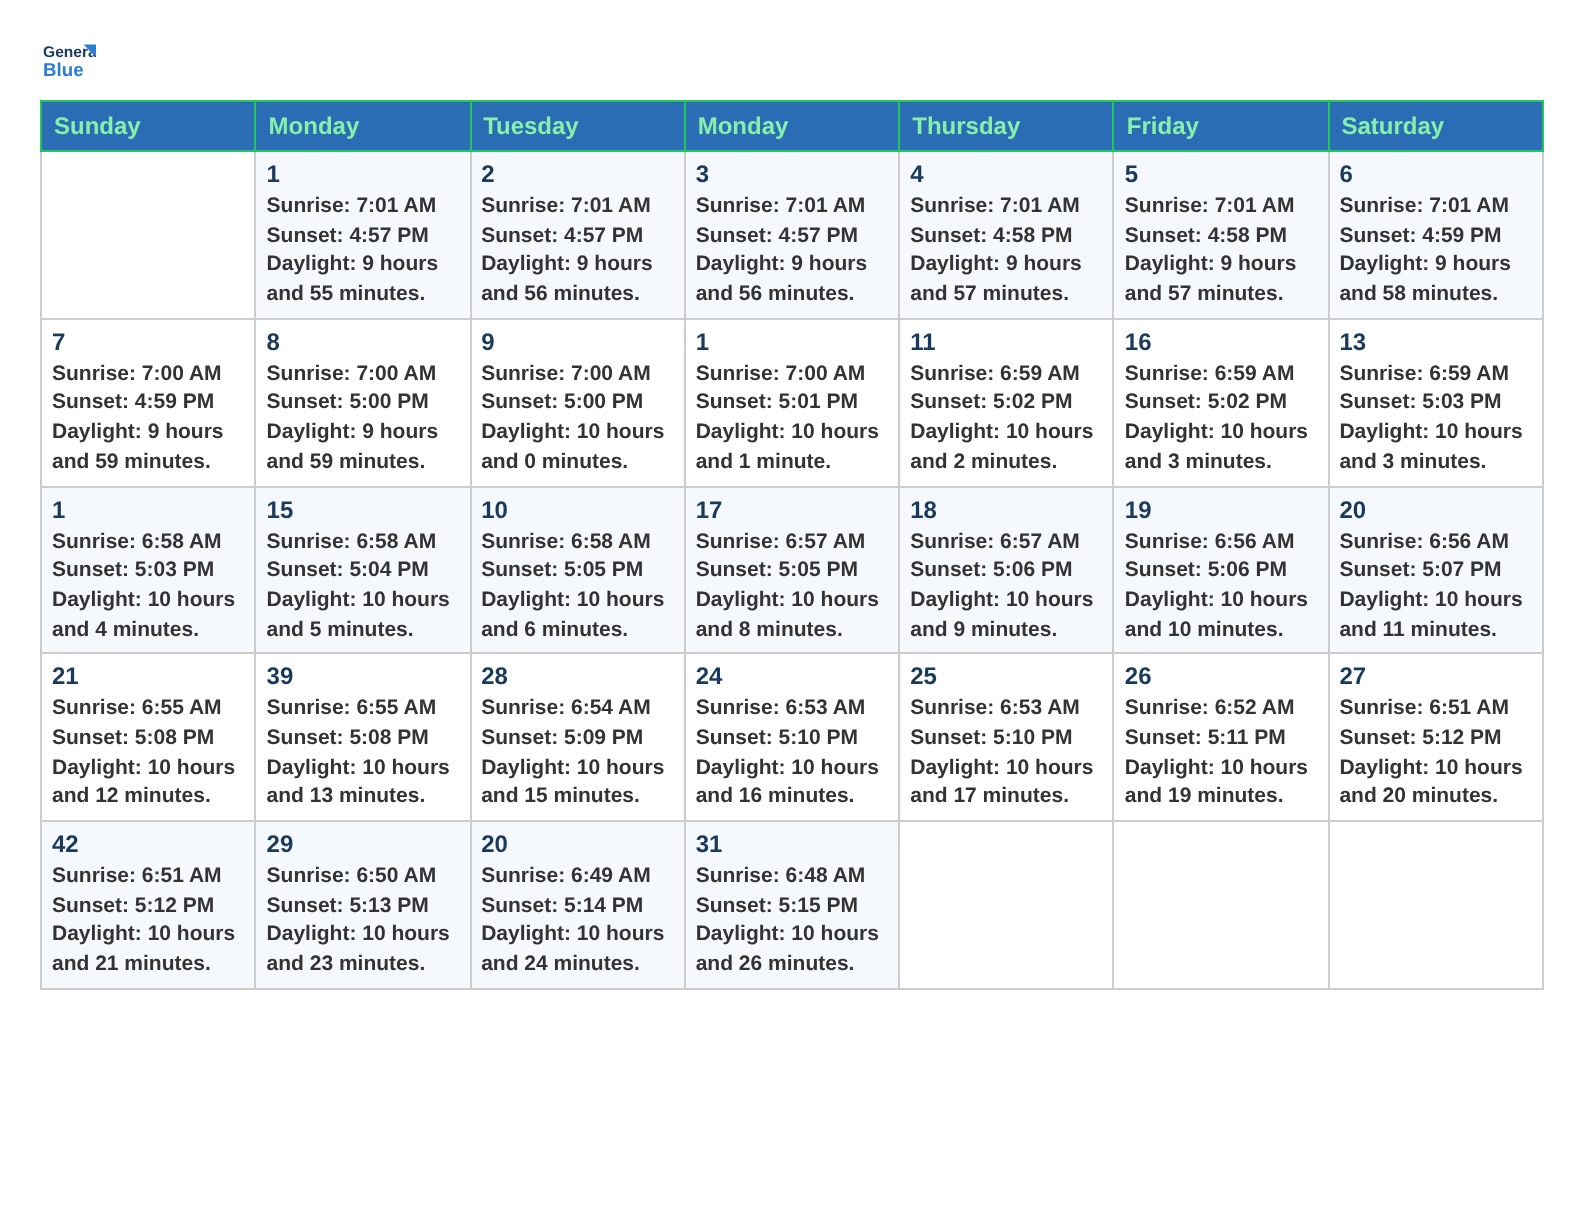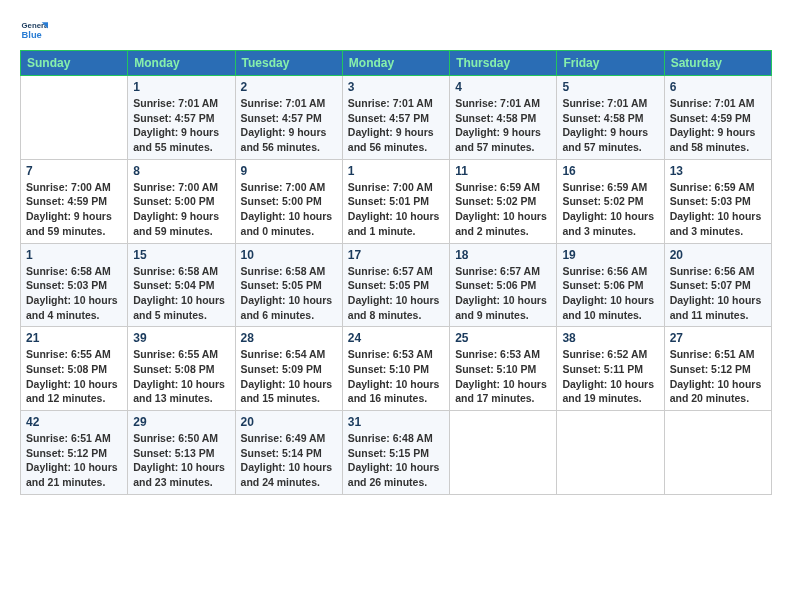--- a/index.html
+++ b/index.html
@@ -231,21 +231,21 @@
         </td>
         <td>
           <span class="day-number">24</span>
           <div class="day-info">Sunrise: 6:53 AM<br>Sunset: 5:10 PM<br>Daylight: 10 hours<br>and 16 minutes.</div>
         </td>
         <td>
           <span class="day-number">25</span>
           <div class="day-info">Sunrise: 6:53 AM<br>Sunset: 5:10 PM<br>Daylight: 10 hours<br>and 17 minutes.</div>
         </td>
         <td>
-          <span class="day-number">38</span>
+          <span class="day-number">26</span>
           <div class="day-info">Sunrise: 6:52 AM<br>Sunset: 5:11 PM<br>Daylight: 10 hours<br>and 19 minutes.</div>
         </td>
         <td>
           <span class="day-number">27</span>
           <div class="day-info">Sunrise: 6:51 AM<br>Sunset: 5:12 PM<br>Daylight: 10 hours<br>and 20 minutes.</div>
         </td>
       </tr>
       <tr>
         <td>
           <span class="day-number">42</span>

